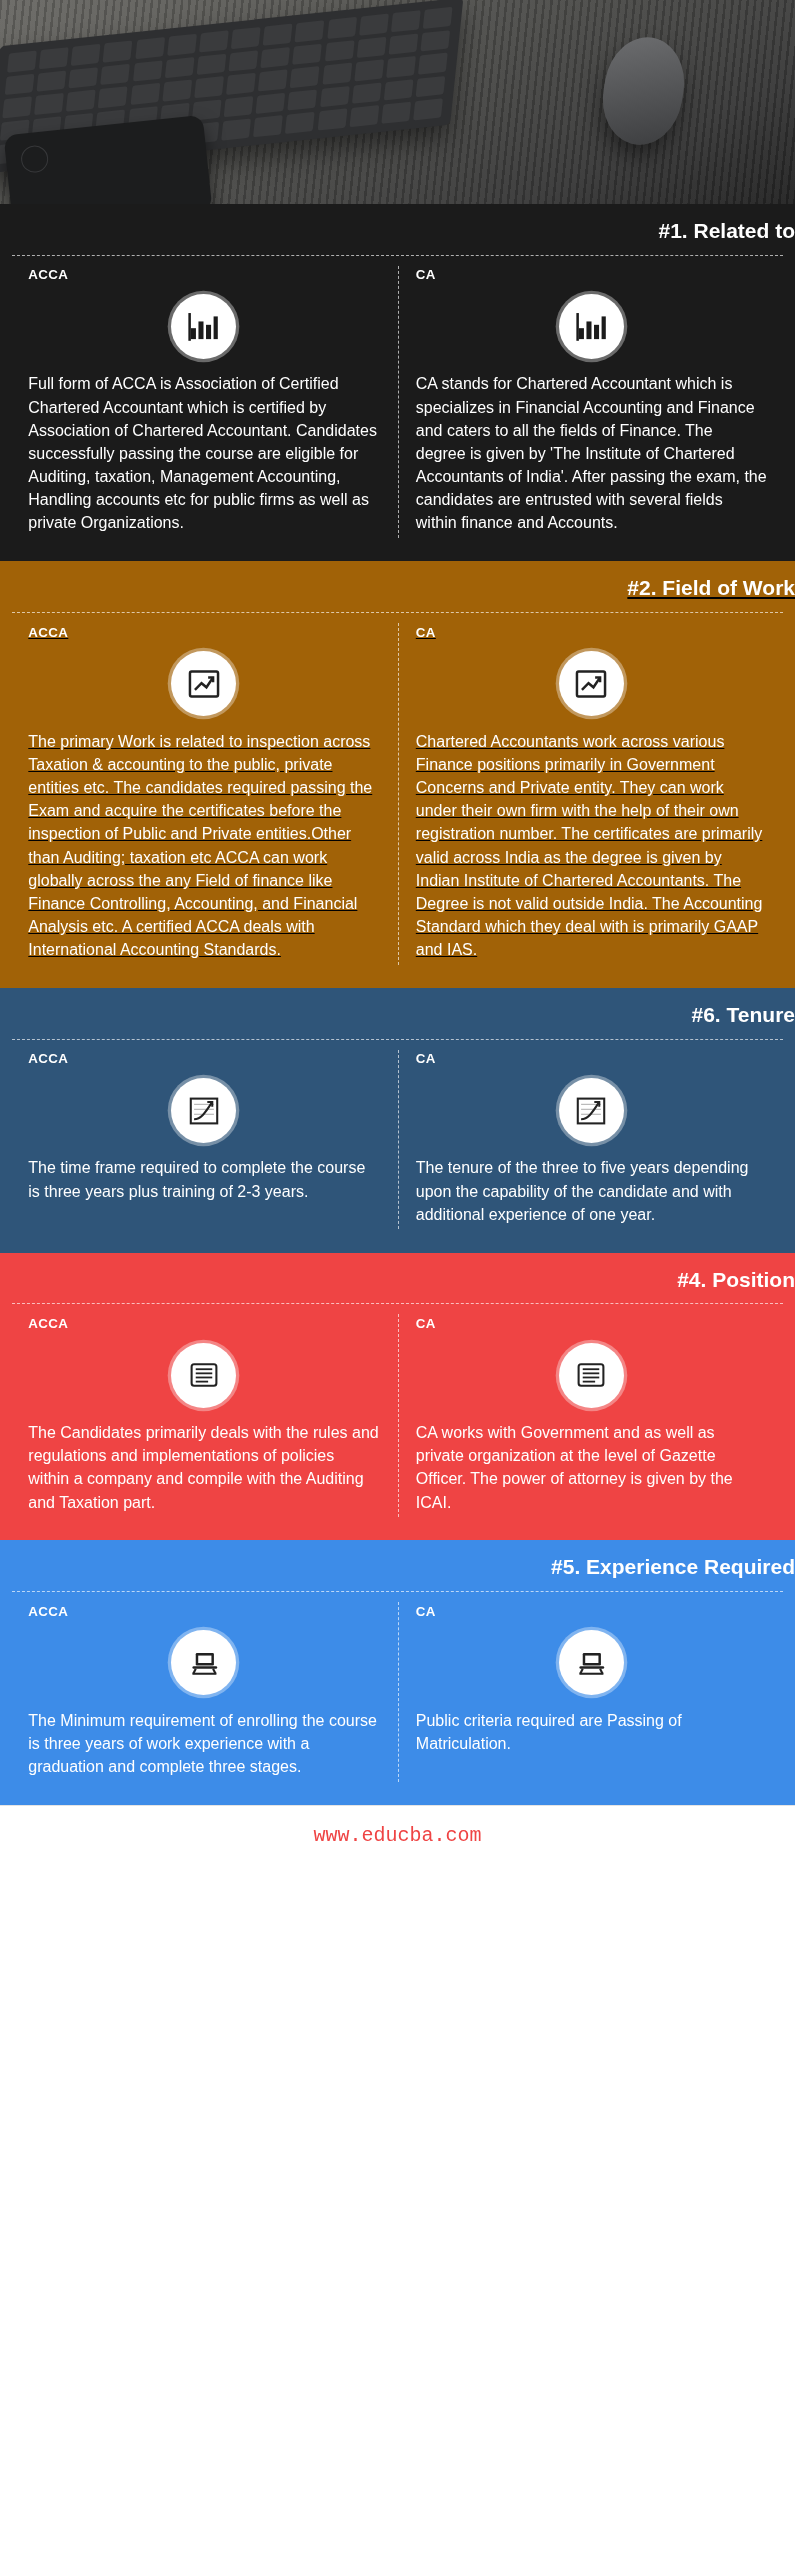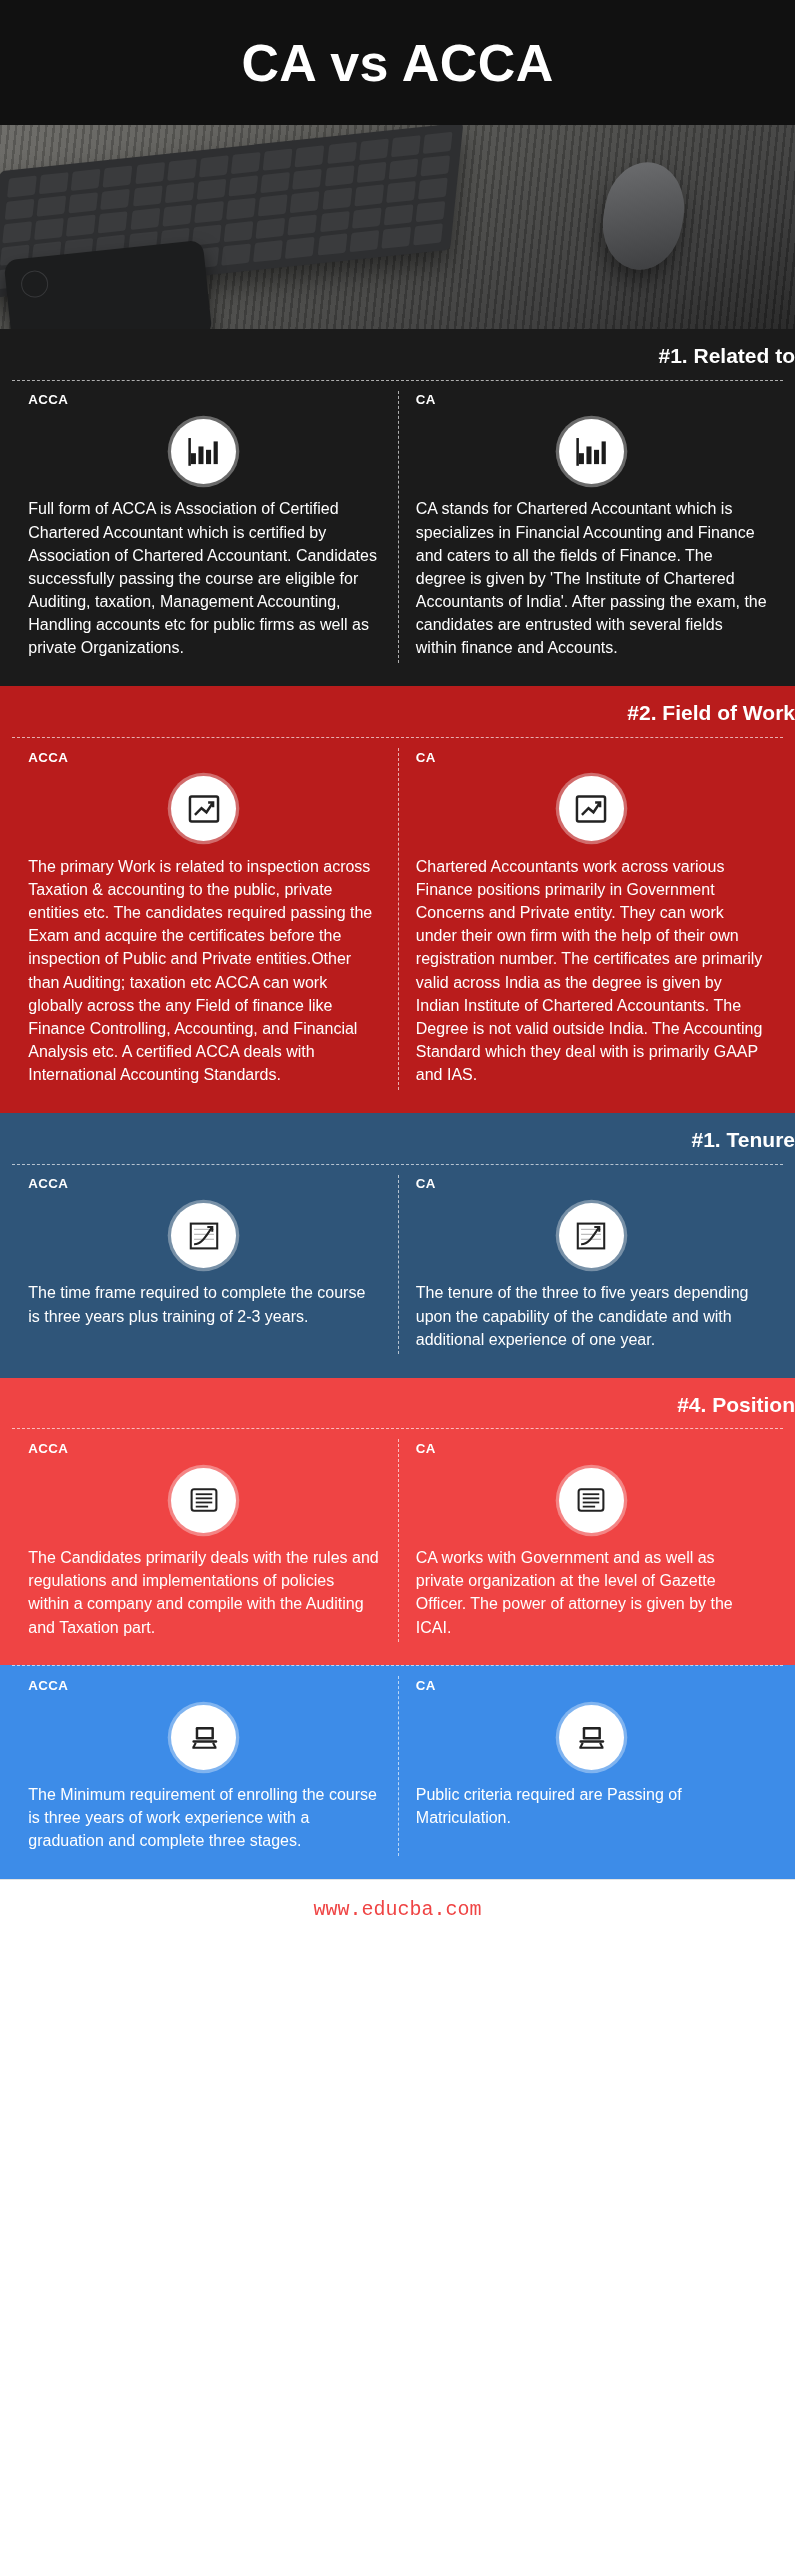--- a/index.html
+++ b/index.html
@@ -146,21 +146,21 @@
   }
   .icon-circle svg { display: block; }
   .col p {
     font-size: 16px;
     line-height: 1.45;
     color: #ffffff;
   }
 
   
   .sec-dark   { background: #1b1b1b; }
-  .sec-grey   { background: #b91c1c; }
+  .sec-grey   { background: #a16207; text-decoration: underline; }
   .sec-navy   { background: #2f5579; }
   .sec-green  { background: #ef4444; }
   .sec-blue   { background: #3d8ce8; }
 
   .sec-dark .sec-head,
   .sec-grey .sec-head,
   .sec-navy .sec-head,
   .sec-green .sec-head,
   .sec-blue .sec-head { color: #ffffff; }
 
@@ -178,23 +178,20 @@
     font-size: 20px;
     text-decoration: none;
     font-family: Liberation Mono, monospace;
   }
 </style>
 </head>
 <body>
 
 <div class="page">
 
-  <div class="title-bar">
-    <h1>CA vs ACCA</h1>
-  </div>
 
   <div class="hero">
     <div class="desk"></div>
     <div class="kbd">
       <i></i>
         <i></i>
         <i></i>
         <i></i>
         <i></i>
         <i></i>
@@ -325,21 +322,21 @@
             <polyline points="12,30 20,22 26,27 34,15" fill="none" stroke="#222" stroke-width="3"></polyline>
             <polyline points="28,15 34,15 34,21" fill="none" stroke="#222" stroke-width="3"></polyline>
           </svg>
         </div>
         <p>Chartered Accountants work across various Finance positions primarily in Government Concerns and Private entity. They can work under their own firm with the help of their own registration number. The certificates are primarily valid across India as the degree is given by Indian Institute of Chartered Accountants. The Degree is not valid outside India. The Accounting Standard which they deal with is primarily GAAP and IAS.</p>
       </div>
     </div>
   </div>
 
   <div class="section sec-navy">
-    <div class="sec-head">#1. Tenure</div>
+    <div class="sec-head">#6. Tenure</div>
     <div class="divider-top"></div>
     <div class="cols">
       <div class="col-sep"></div>
       <div class="col">
         <h3>ACCA</h3>
         <div class="icon-circle">
           <svg width="38" height="38" viewBox="0 0 46 46">
             <rect x="7" y="8" width="32" height="30" fill="none" stroke="#222" stroke-width="2.5"></rect>
             <line x1="11" y1="15" x2="35" y2="15" stroke="#bbb" stroke-width="1.5"></line>
             <line x1="11" y1="21" x2="35" y2="21" stroke="#bbb" stroke-width="1.5"></line>
@@ -395,20 +392,21 @@
             <line x1="13" y1="26" x2="33" y2="26" stroke="#222" stroke-width="2.2"></line>
             <line x1="13" y1="31" x2="28" y2="31" stroke="#222" stroke-width="2.2"></line>
           </svg>
         </div>
         <p>CA works with Government and as well as private organization at the level of Gazette Officer. The power of attorney is given by the ICAI.</p>
       </div>
     </div>
   </div>
 
   <div class="section sec-blue">
+    <div class="sec-head">#5. Experience Required</div>
     <div class="divider-top"></div>
     <div class="cols">
       <div class="col-sep"></div>
       <div class="col">
         <h3>ACCA</h3>
         <div class="icon-circle">
           <svg width="38" height="38" viewBox="0 0 46 46">
             <rect x="13" y="11" width="22" height="15" rx="1.5" fill="#222"></rect>
             <rect x="16" y="14" width="16" height="9" fill="#fff"></rect>
             <rect x="9" y="27" width="30" height="3" rx="1.5" fill="#222"></rect>

